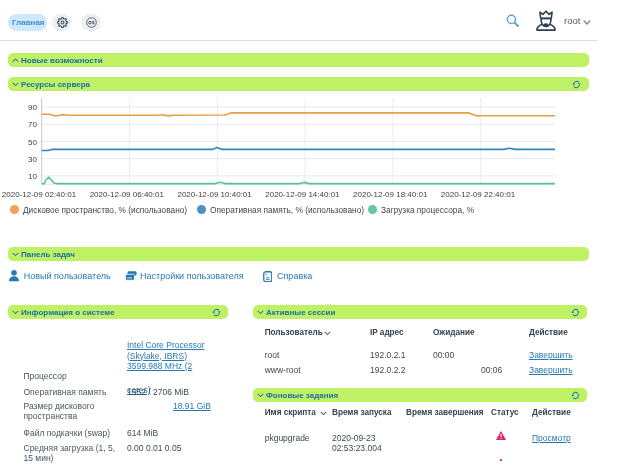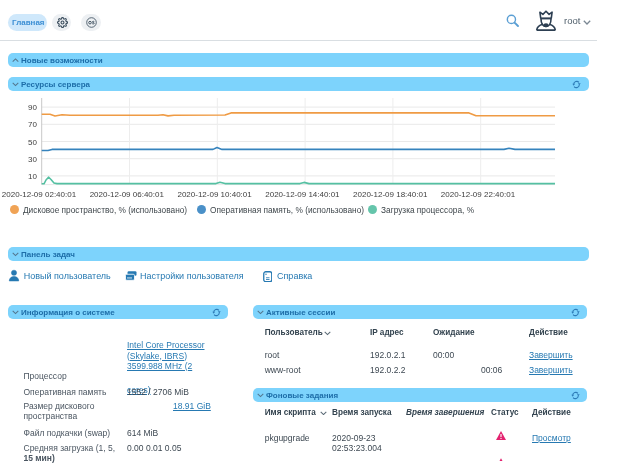--- a/index.html
+++ b/index.html
@@ -1,21 +1,21 @@
 <!DOCTYPE html>
 <html><head>
 <meta charset="utf-8">
 <style>
 * { margin:0; padding:0; box-sizing:border-box; }
 html,body { width:641px; height:470px; background:#fff; font-family:"Liberation Sans",sans-serif; position:relative; overflow:hidden; }
 .abs { position:absolute; }
 .t { position:absolute; font-size:8.5px; line-height:10px; white-space:nowrap; color:#3d4852; }
 .b { font-weight:bold; font-size:8.2px; }
 .lnk { color:#2679b2; text-decoration:underline; }
-.hdr { position:absolute; left:8px; width:581px; height:14px; background:#7dd3fc; border-radius:5px; }
+.hdr { position:absolute; left:8px; width:581px; height:14px; background:#bef264; border-radius:5px; }
 .hdr .txt { position:absolute; left:13px; top:2.5px; font-size:8px; font-weight:bold; color:#1d6da8; white-space:nowrap; }
 .pill { position:absolute; top:14px; height:17px; border-radius:8.5px; background:#edf0f3; }
 </style>
 </head>
 <body>
 
 <div class="pill" style="left:7.7px; width:39px; background:#cfe8fb;"></div>
 <div class="t" style="left:12px; top:17.5px; font-size:8px; font-weight:bold; color:#3c8fd4;">Главная</div>
 
 <div class="pill" style="left:52.2px; width:19.3px;"></div>
@@ -173,21 +173,21 @@
 <div class="t" style="left:127px; top:386.5px;">1552 / 2706 MiB</div>
 
 <div class="t" style="left:23.5px; top:400.5px; color:#4a5560;">Размер дискового</div>
 <div class="t" style="left:23.5px; top:410.5px; color:#4a5560;">пространства</div>
 <div class="t lnk" style="left:127px; top:400.5px;margin-left:46px;">18.91 GiB</div>
 
 <div class="t" style="left:23.5px; top:427.5px; color:#4a5560;">Файл подкачки (swap)</div>
 <div class="t" style="left:127px; top:427.5px;">614 MiB</div>
 
 <div class="t" style="left:23.5px; top:442.5px; color:#4a5560;">Средняя загрузка (1, 5,</div>
-<div class="t" style="left:23.5px; top:452.5px; color:#4a5560;font-weight:bold;">15 мин)</div>
+<div class="t" style="left:23.5px; top:452.5px; color:#4a5560;">15 мин)</div>
 <div class="t" style="left:127px; top:442.5px;">0.00 0.01 0.05</div>
 
 <div class="hdr" style="left:253px; top:305px; width:334px;">
   <svg class="abs" style="left:4px; top:5px;" width="7" height="4.5" viewBox="0 0 8 5" fill="none" stroke="#54778f" stroke-width="1.2">
       <polyline points="0.8,0.8 4,4 7.2,0.8"></polyline>
     </svg>
   <span class="txt">Активные сессии</span>
   <svg class="abs" style="left:318px; top:2.5px;" width="9" height="9" viewBox="0 0 24 24" fill="none" stroke="#2e7cb8" stroke-width="2.8">
     <path d="M4.5 11.5 A 8 8 0 0 1 18.5 6.5"></path>
       <path d="M19.5 12.5 A 8 8 0 0 1 5.5 17.5"></path>
@@ -225,21 +225,21 @@
     <polygon points="0.8,10.2 8.2,10.2 4.5,15.4" fill="#2e7cb8" stroke="none"></polygon>
       <polygon points="15.8,13.8 23.2,13.8 19.5,8.6" fill="#2e7cb8" stroke="none" transform="rotate(180 19.5 11.2)"></polygon>
   </svg>
 </div>
 
 <div class="t b" style="left:264.7px; top:407.5px; color:#33434f;">Имя скрипта</div>
 <svg class="abs" style="left:320px; top:410.5px;" width="7" height="4.5" viewBox="0 0 8 5" fill="none" stroke="#5a6a76" stroke-width="1.2">
     <polyline points="0.8,0.8 4,4 7.2,0.8"></polyline>
   </svg>
 <div class="t b" style="left:332px; top:407.5px; color:#33434f;">Время запуска</div>
-<div class="t b" style="left:406px; top:407.5px; color:#33434f;font-style:italic;">Время завершения</div>
+<div class="t b" style="left:406px; top:407.5px; color:#33434f;">Время завершения</div>
 <div class="t b" style="left:491px; top:407.5px; color:#33434f;">Статус</div>
 <div class="t b" style="left:532px; top:407.5px; color:#33434f;">Действие</div>
 
 <div class="t" style="left:264.7px; top:433px;">pkgupgrade</div>
 <div class="t" style="left:332px; top:433px;">2020-09-23</div>
 <div class="t" style="left:332px; top:443px;">02:53:23.004</div>
 <svg class="abs" style="left:496px; top:431px;" width="10" height="9" viewBox="0 0 10 9" fill="#e3226f">
   <path d="M5 0 L10 9 L0 9 Z"></path>
   <rect x="4.45" y="3" width="1.1" height="3" fill="#fff"></rect>
   <rect x="4.45" y="6.9" width="1.1" height="1.1" fill="#fff"></rect>

